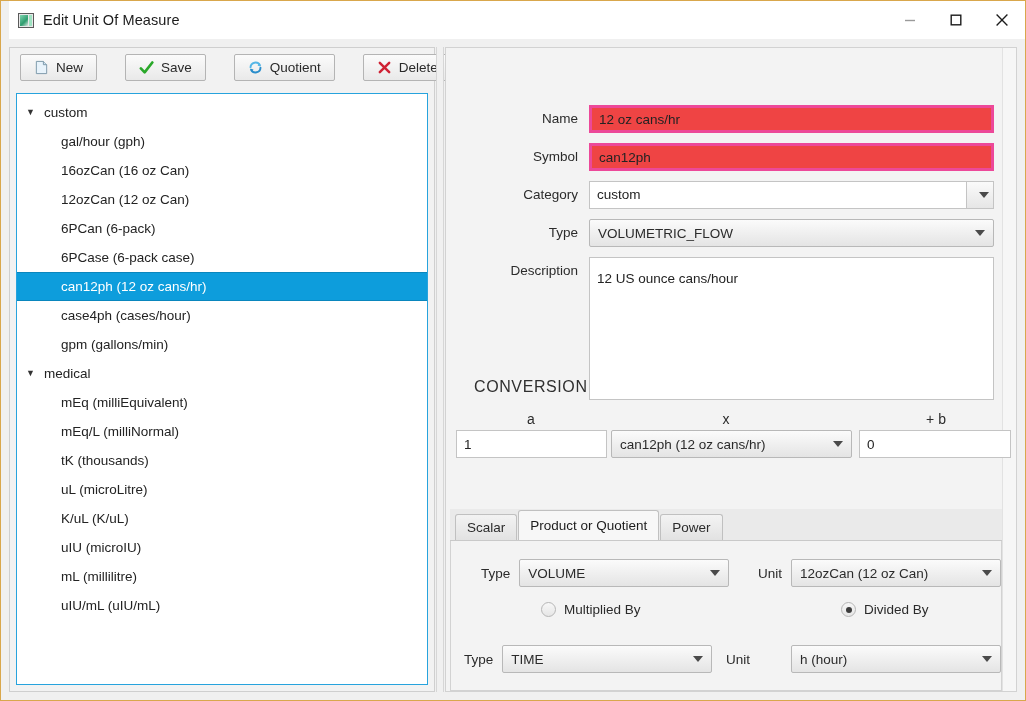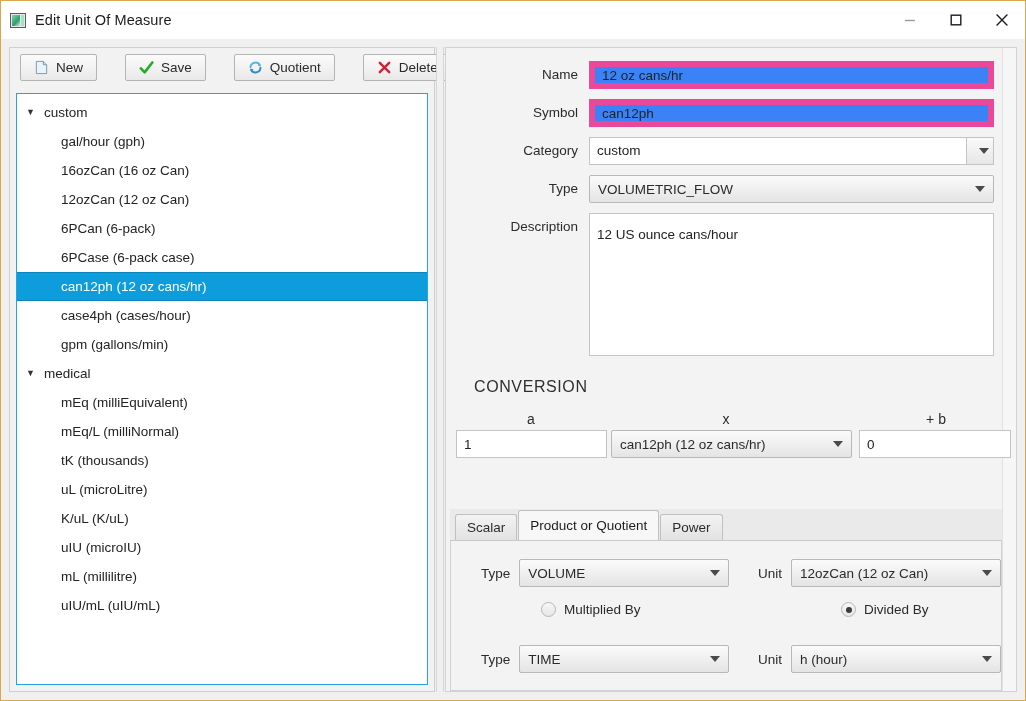--- a/index.html
+++ b/index.html
@@ -23,20 +23,21 @@
     background: #f0f0f0;
     display: flex; flex-direction: column;
   }
 
   
   #titlebar {
     height: 38px; min-height: 38px;
     background: #ffffff;
     display: flex; align-items: center;
     position: relative;
+    margin-left: 8px;
   }
   #app-icon {
     width: 16px; height: 15px;
     margin-left: 9px; margin-right: 9px;
     box-sizing: border-box;
     border: 1px solid #5a5a5a;
     background: #e8e8e8;
     position: relative;
     flex: 0 0 auto;
   }
@@ -184,37 +185,37 @@
   #right-inner {
     flex: 1 1 auto;
     position: relative;
     margin-right: 14px;
     min-height: 0;
   }
 
   
   .frow {
     display: flex; align-items: flex-start;
-    position: absolute; left: 0; right: 8px;
+    position: absolute; left: 0; right: 8px; margin-top: 44px;
   }
   .flabel {
     width: 143px; min-width: 143px;
     text-align: right;
     padding-right: 11px;
     font-size: 13.5px;
     color: #2b2b2b;
     box-sizing: border-box;
     line-height: 28px;
   }
   .txtfield {
     flex: 1 1 auto;
     height: 28px;
     box-sizing: border-box;
-    border: 6px solid #ec4899;
-    background: #3b82f6;
+    border: 3px solid #ec4899;
+    background: #ef4444;
     font-family: "Liberation Sans", sans-serif;
     font-size: 13.5px;
     color: #232323;
     padding: 0 7px;
     line-height: 26px;
     outline: none;
   }
   .txtarea {
     flex: 1 1 auto;
     height: 143px;
@@ -619,21 +620,21 @@
               <span class="radio-lbl">Divided By</span>
             </div>
 
             <div class="tb-row" style="top:104px;">
               <div class="tb-lbl" style="width:73px;">Type</div>
               <div class="combo" style="flex:0 0 210px; width:210px;">
                 <span class="cval">TIME</span>
                 <span class="caret"></span>
               </div>
               <div class="tb-lbl" style="width:66px;">Unit</div>
-              <div class="combo" style="flex:0 0 210px; width:210px;">
+              <div class="combo" style="flex:0 0 210px; width:210px;margin-left:32px;">
                 <span class="cval">h (hour)</span>
                 <span class="caret"></span>
               </div>
             </div>
 
           </div>
         </div>
 
       </div>
     </div>

